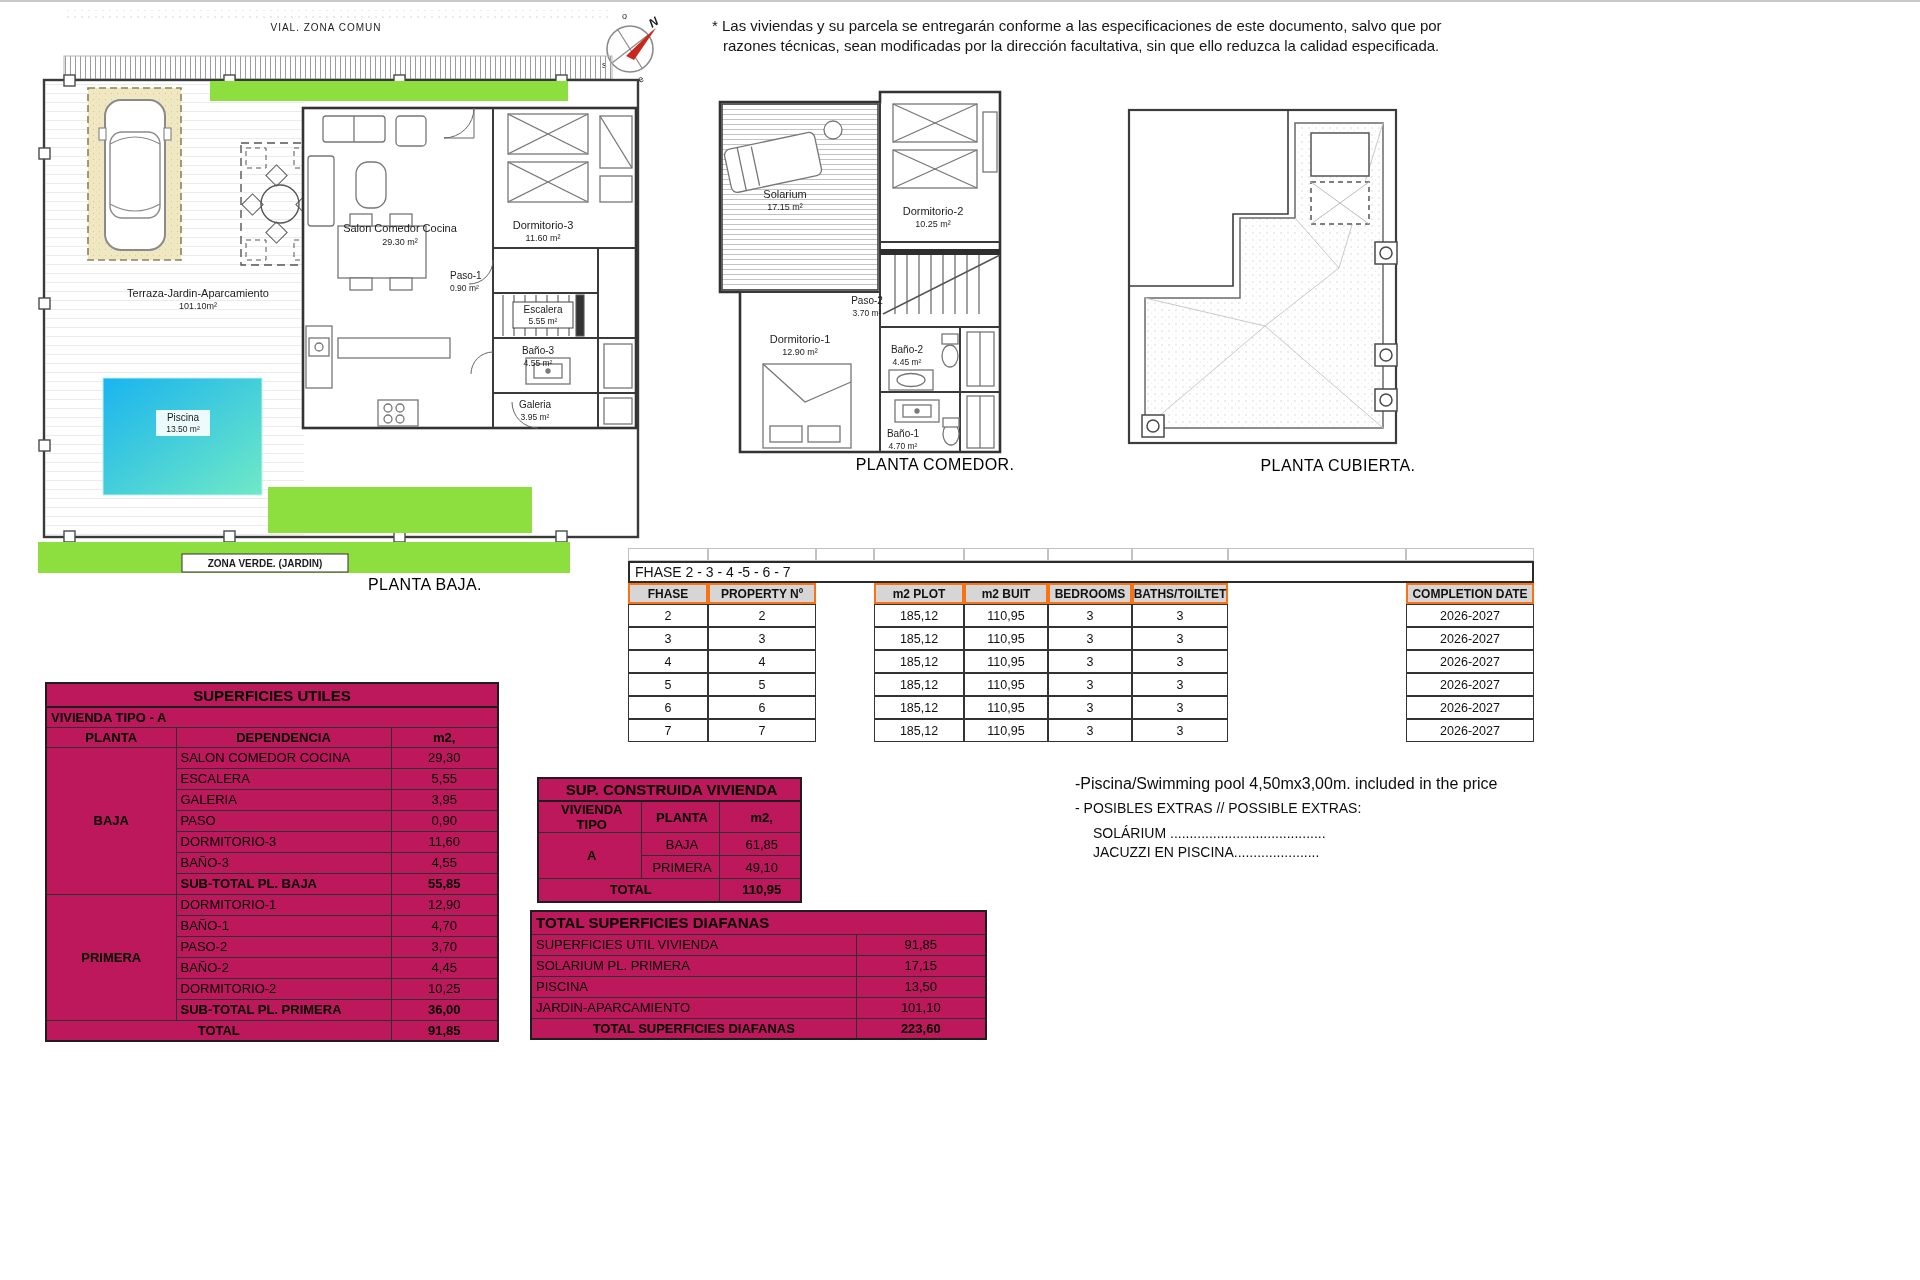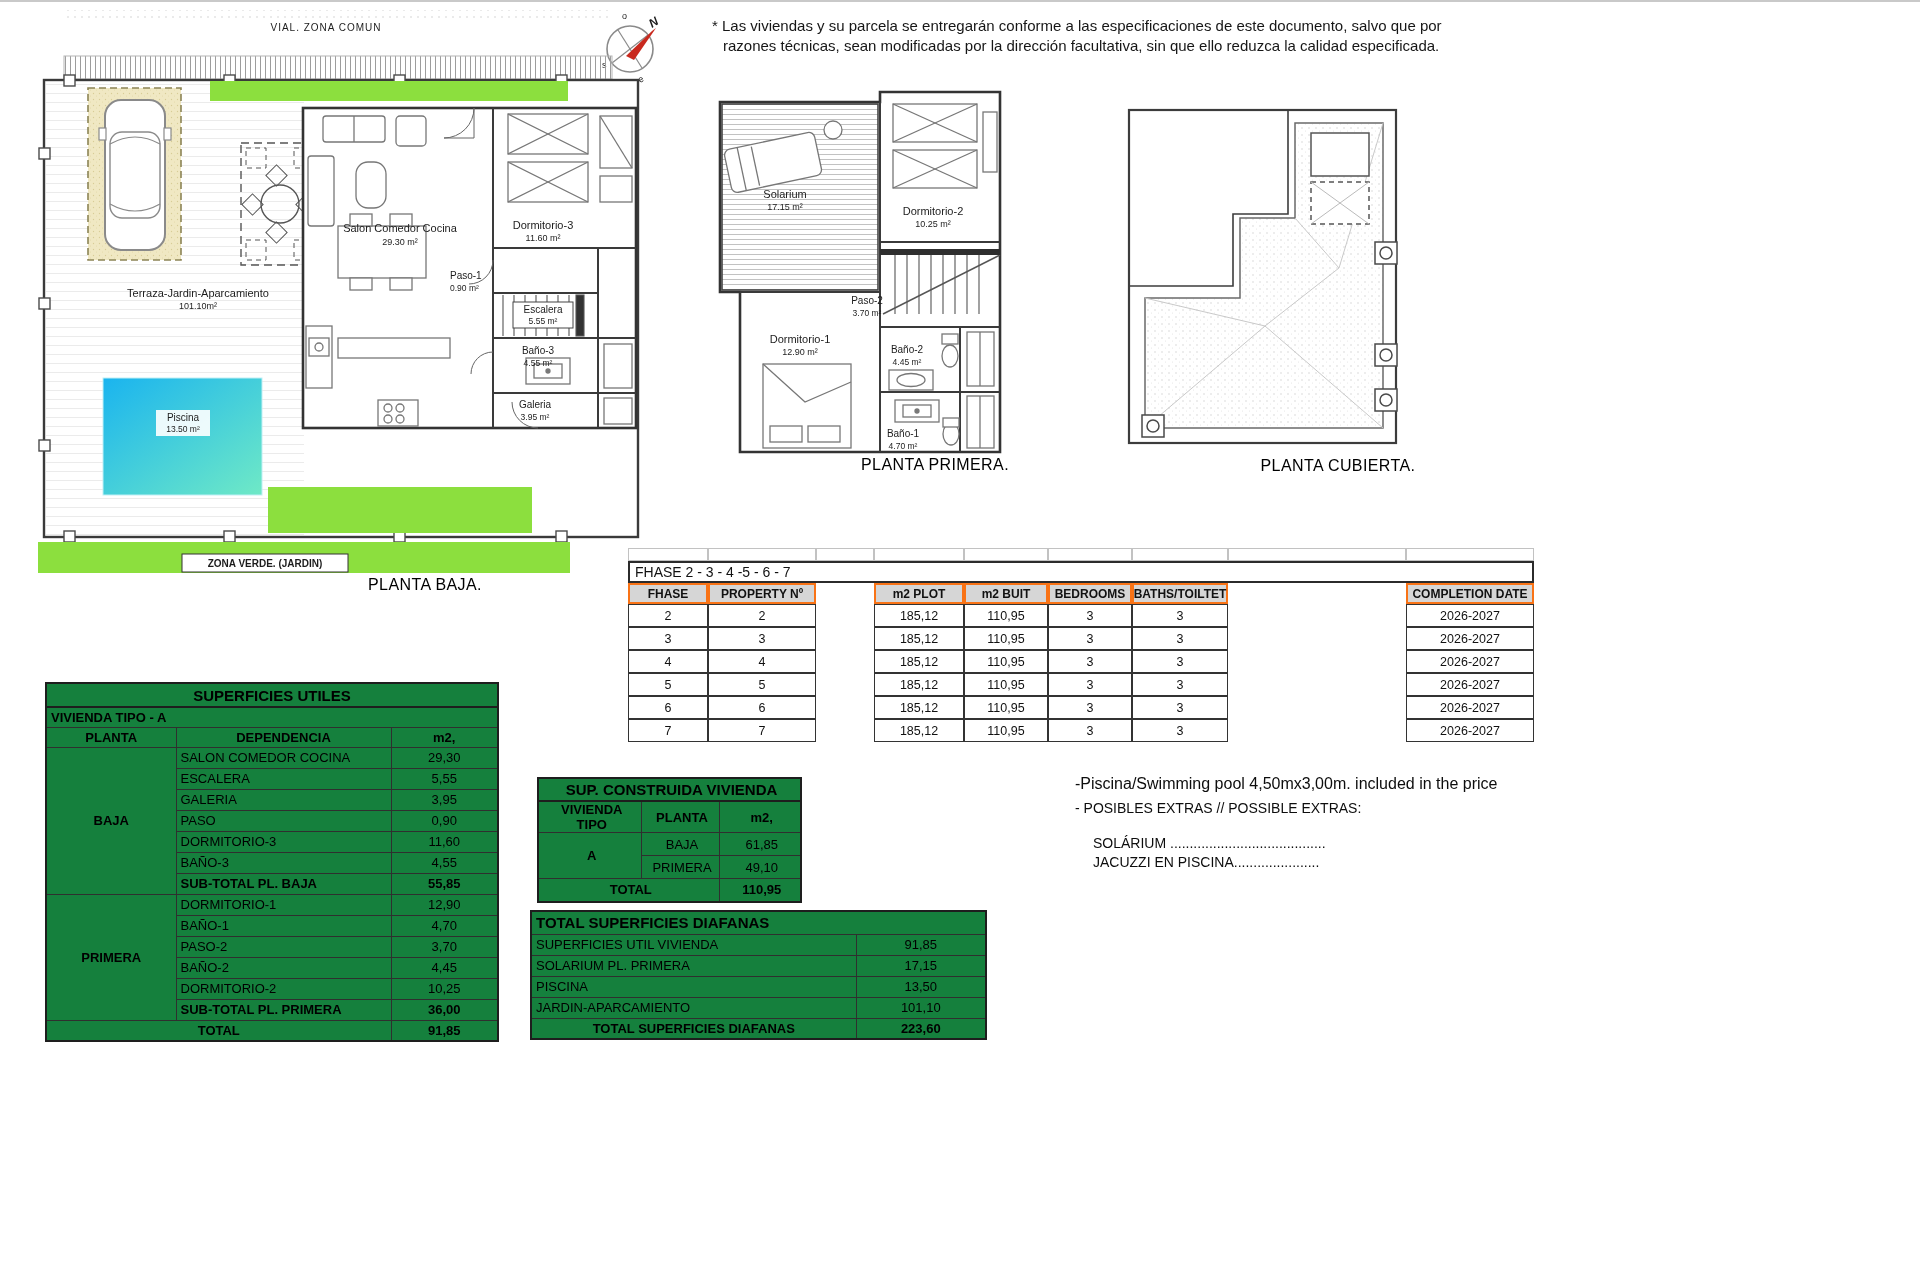--- a/index.html
+++ b/index.html
@@ -23,39 +23,39 @@
   .lcb{border:1px solid #c2c2c2;height:19px;font-size:12px;color:#222;}
   .updated{grid-column:1 / span 2;justify-content:center;font-weight:500;}
   .banner{grid-column:1 / span 9;height:22px;background:#d6d6d6;border:2px solid #2b2b2b;
           display:flex;align-items:center;justify-content:flex-start !important;
           font-weight:400;font-size:14px;padding-left:5px;box-sizing:border-box;}
   .hc{background:#d6d6d6 !important;border:2px solid #f97316;height:21px;font-weight:700;font-size:12px;}
   .dc{border:1px solid #333;height:23px;}
   .gapc{background:transparent !important;border:none;height:21px;}
 
   
-  table.dt{position:absolute;border-collapse:collapse;table-layout:fixed;background:#15803d;font-size:13px;color:#000;}
+  table.dt{position:absolute;border-collapse:collapse;table-layout:fixed;background:#be185d;font-size:13px;color:#000;}
   table.dt td{border:1px solid #2f2f2f;padding:0 4px;height:21px;box-sizing:border-box;}
   table.dt{border:2px solid #1e1e1e;}
   td.c{text-align:center;}
   td.b{font-weight:700;}
   tr.titler td{font-size:15px;font-weight:700;text-align:center;height:24px;border-bottom:2px solid #1e1e1e;}
   tr.subr td{font-weight:700;height:20px;}
   tr.headr td{font-weight:700;text-align:center;height:20px;}
 
   #sup-utiles{left:45px;top:682px;width:452px;}
   #sup-construida{left:537px;top:777px;width:263px;}
   #sup-construida td{height:23px;padding-left:8px;}
   #diafanas{left:530px;top:910px;width:455px;}
   #diafanas tr.titler td{text-align:left;border-bottom:1px solid #2f2f2f;height:23px;}
 
   
   .notes{position:absolute;left:1075px;top:775px;width:430px;color:#0d0d0d;}
   .notes .n1{font-size:16px;margin-bottom:7px;}
-  .notes .n2{font-size:14px;margin-bottom:18px;}
+  .notes .n2{font-size:14px;margin-bottom:8px;}
   .notes .ind{padding-left:18px;font-size:14px;line-height:19px;}
 
   
   text{font-family:"Liberation Sans",sans-serif;fill:#1c1c1c;}
   .rlab{font-size:11px;}
   .rarea{font-size:9px;}
   .slab{font-size:10px;}
   .sarea{font-size:8.5px;}
 </style>
 </head>
@@ -354,21 +354,21 @@
     <text x="248" y="355" text-anchor="middle" class="slab">Baño-1</text>
     <text x="248" y="367" text-anchor="middle" class="sarea">4.70 m²</text>
 
     <g fill="none" stroke="#777" stroke-width="1.3">
       <rect x="312" y="250" width="27" height="54"></rect>
         <line x1="325" y1="250" x2="325" y2="304"></line>
       <rect x="312" y="314" width="27" height="52"></rect>
         <line x1="325" y1="314" x2="325" y2="366"></line>
     </g>
   </svg>
-  <div class="caption" style="left:845px;top:456px;width:180px">PLANTA PRIMERA.</div>
+  <div class="caption" style="left:845px;top:456px;width:180px">PLANTA COMEDOR.</div>
 
   <svg class="abs" style="left:1125px;top:98px" width="308" height="368" viewBox="0 0 308 368">
     <defs>
       <pattern id="dotsC" width="7" height="7" patternUnits="userSpaceOnUse">
         <circle cx="2" cy="2" r="0.8" fill="#d6d6d6"></circle>
         <circle cx="5.5" cy="5" r="0.6" fill="#e2e2e2"></circle>
       </pattern>
     </defs>
     <rect x="4" y="12" width="267" height="333" fill="#ffffff" stroke="#3c3c3c" stroke-width="2.2"></rect>
 

